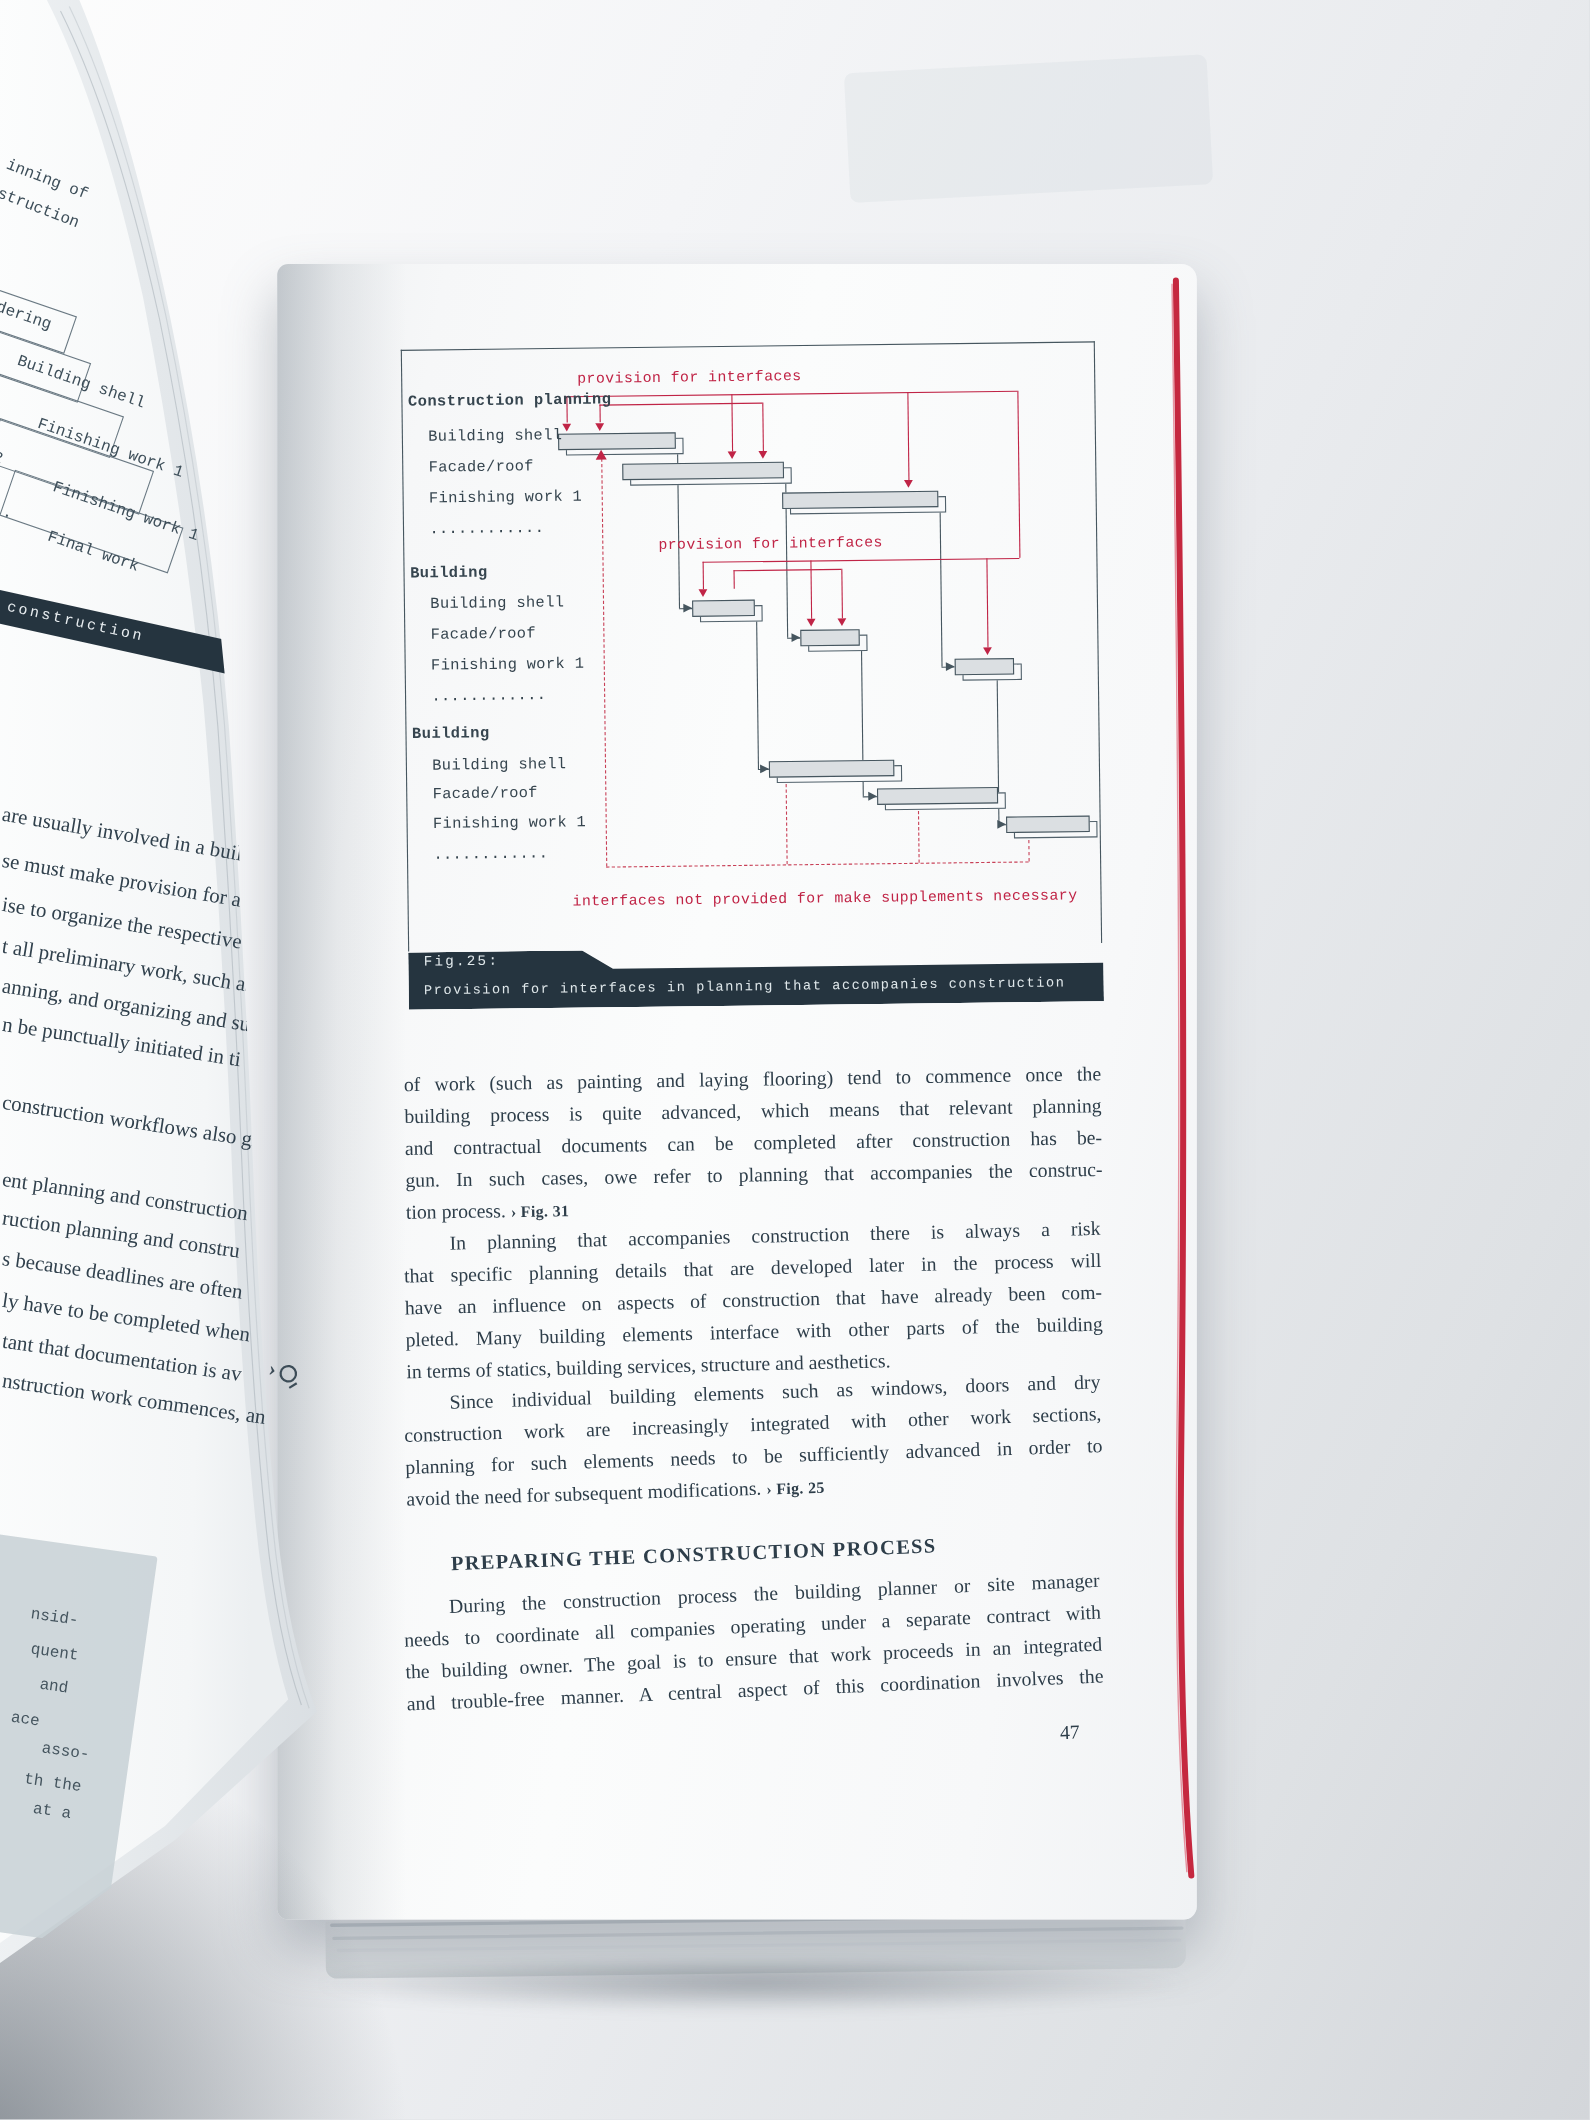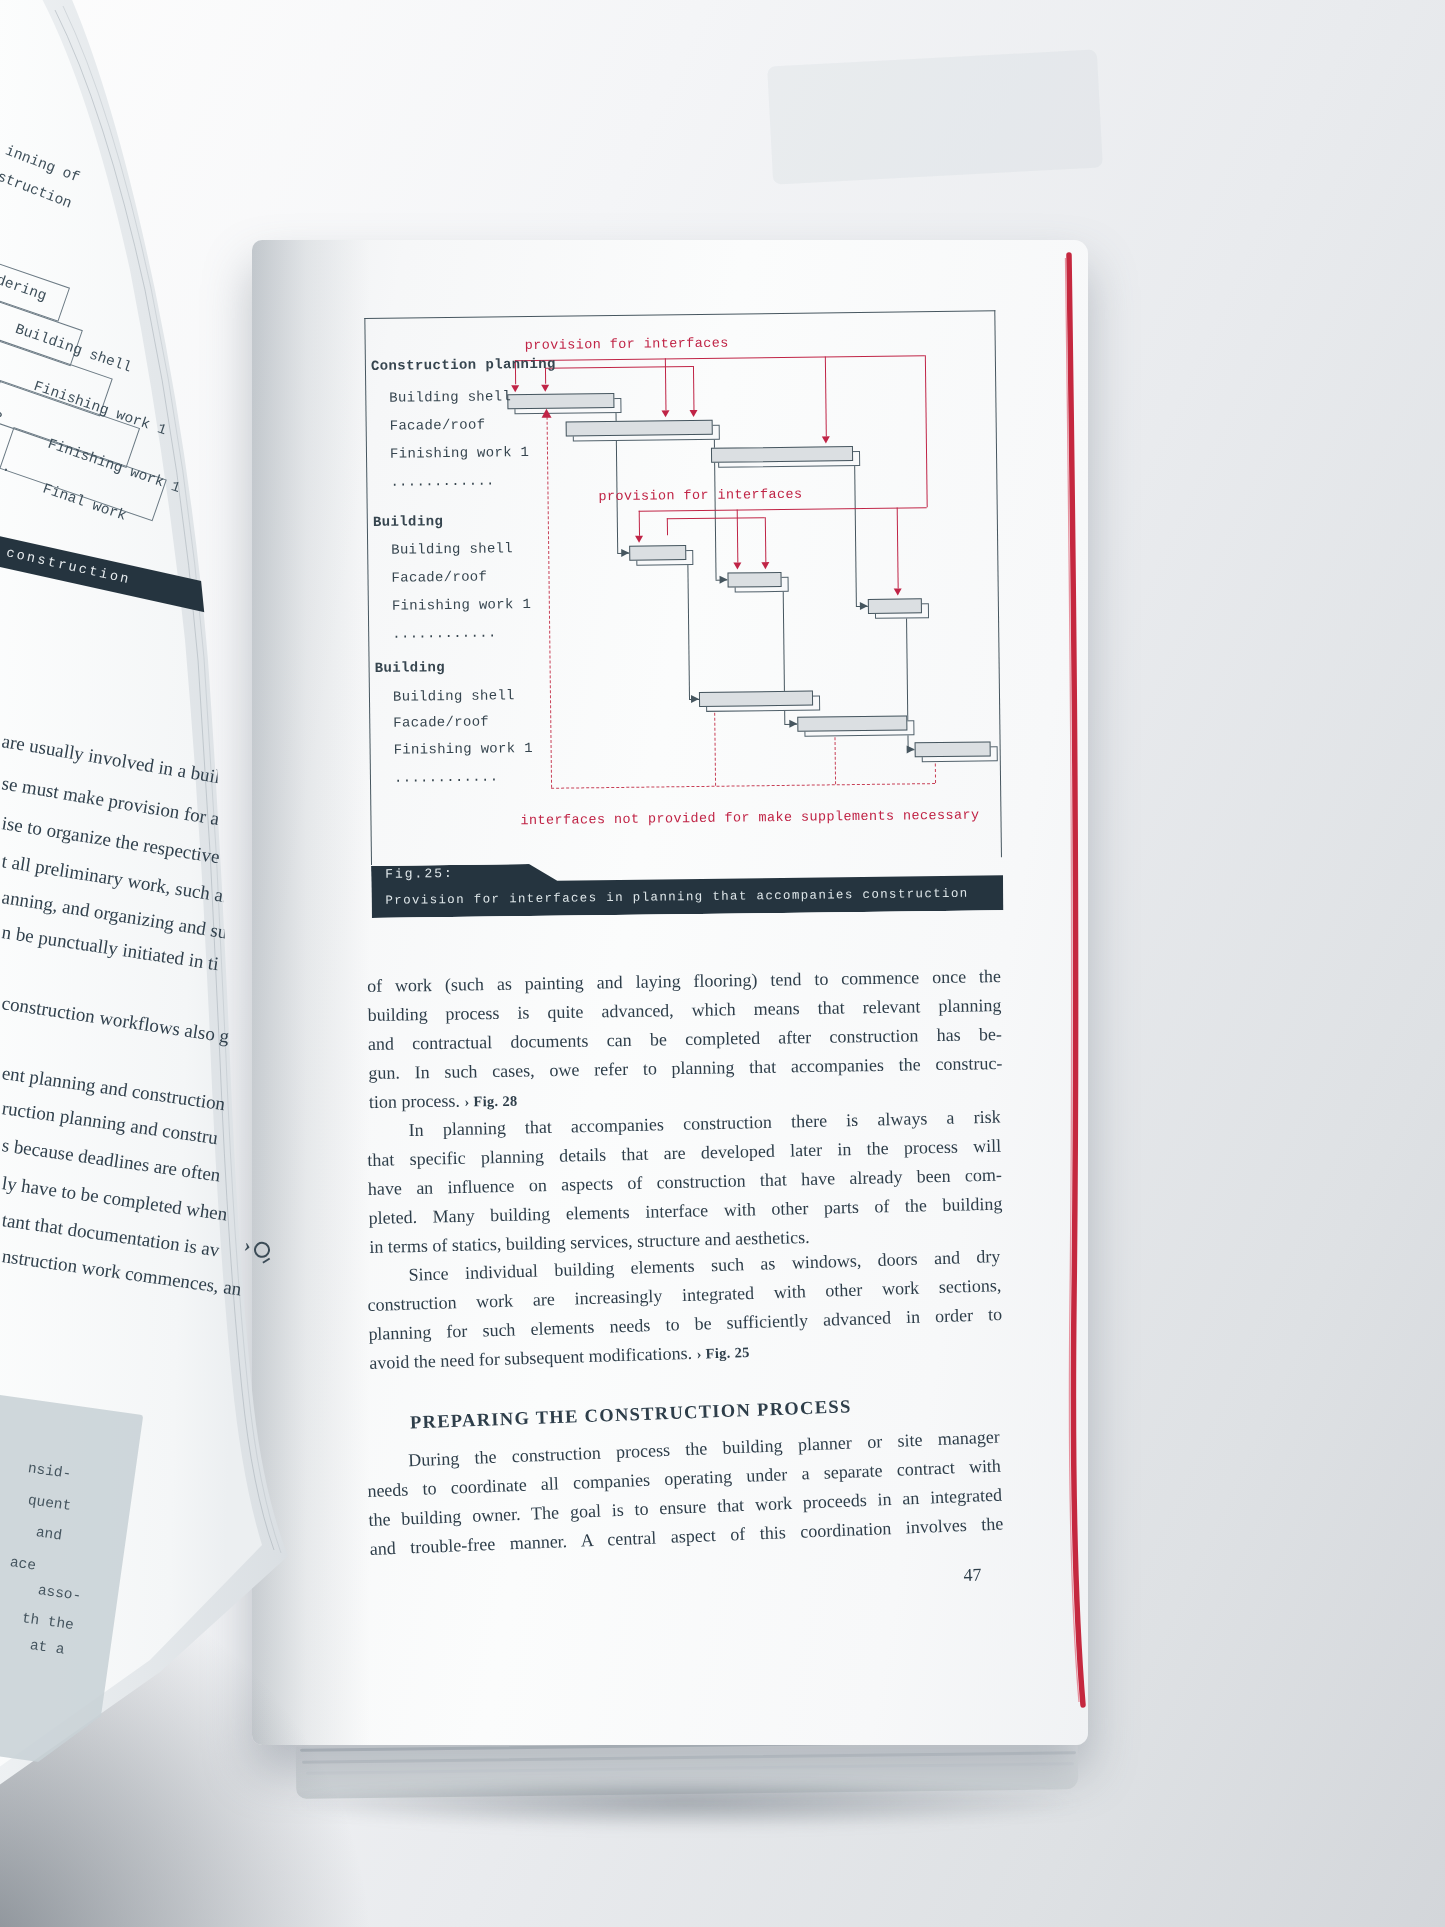--- a/index.html
+++ b/index.html
@@ -177,21 +177,21 @@
       <div class="seg v red" style="left: 300px; top: 204px; height: 17px;"></div>
       <div class="seg v red" style="left: 398px; top: 204px; height: 45px;"></div>
       <div class="tri-d" style="left: 393.5px; top: 249px;"></div>
     </div>
 
   <div class="textcol" id="para1" style="top:972px;transform:rotate(-0.9deg);">
       <div class="bline jline">of work (such as painting and laying flooring) tend to commence once the</div>
       <div class="bline jline">building process is quite advanced, which means that relevant planning</div>
       <div class="bline jline">and contractual documents can be completed after construction has be-</div>
       <div class="bline jline">gun. In such cases, owe refer to planning that accompanies the construc-</div>
-      <div class="bline lline"><span>tion process. </span><span class="figref">› Fig. 28</span></div>
+      <div class="bline lline"><span>tion process. </span><span class="figref">› Fig. 31</span></div>
     </div>
   <div class="textcol" id="para2" style="top:1117px;transform:rotate(-1.3deg);">
       <div class="bline jline ind">In planning that accompanies construction there is always a risk</div>
       <div class="bline jline">that specific planning details that are developed later in the process will</div>
       <div class="bline jline">have an influence on aspects of construction that have already been com-</div>
       <div class="bline jline">pleted. Many building elements interface with other parts of the building</div>
       <div class="bline lline">in terms of statics, building services, structure and aesthetics.</div>
     </div>
   <div class="textcol" id="para3" style="top:1262px;transform:rotate(-1.8deg);">
       <div class="bline jline ind">Since individual building elements such as windows, doors and dry</div>

